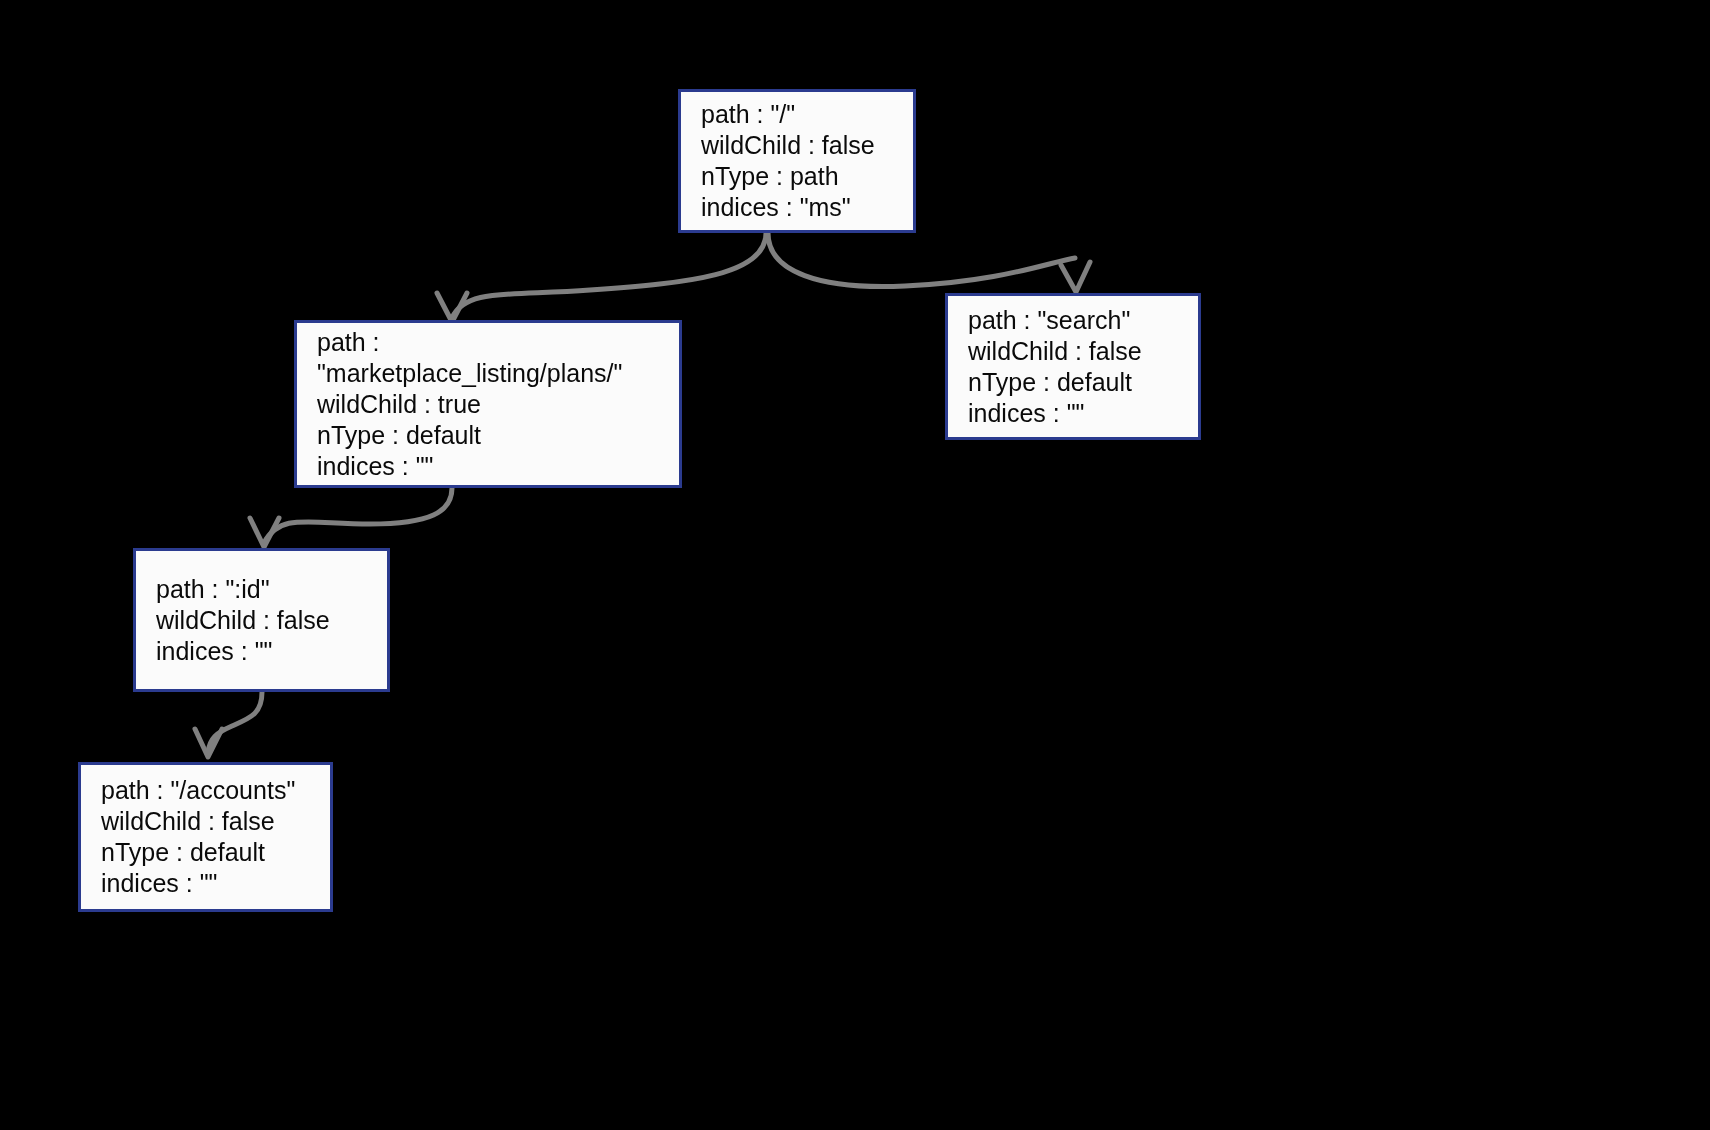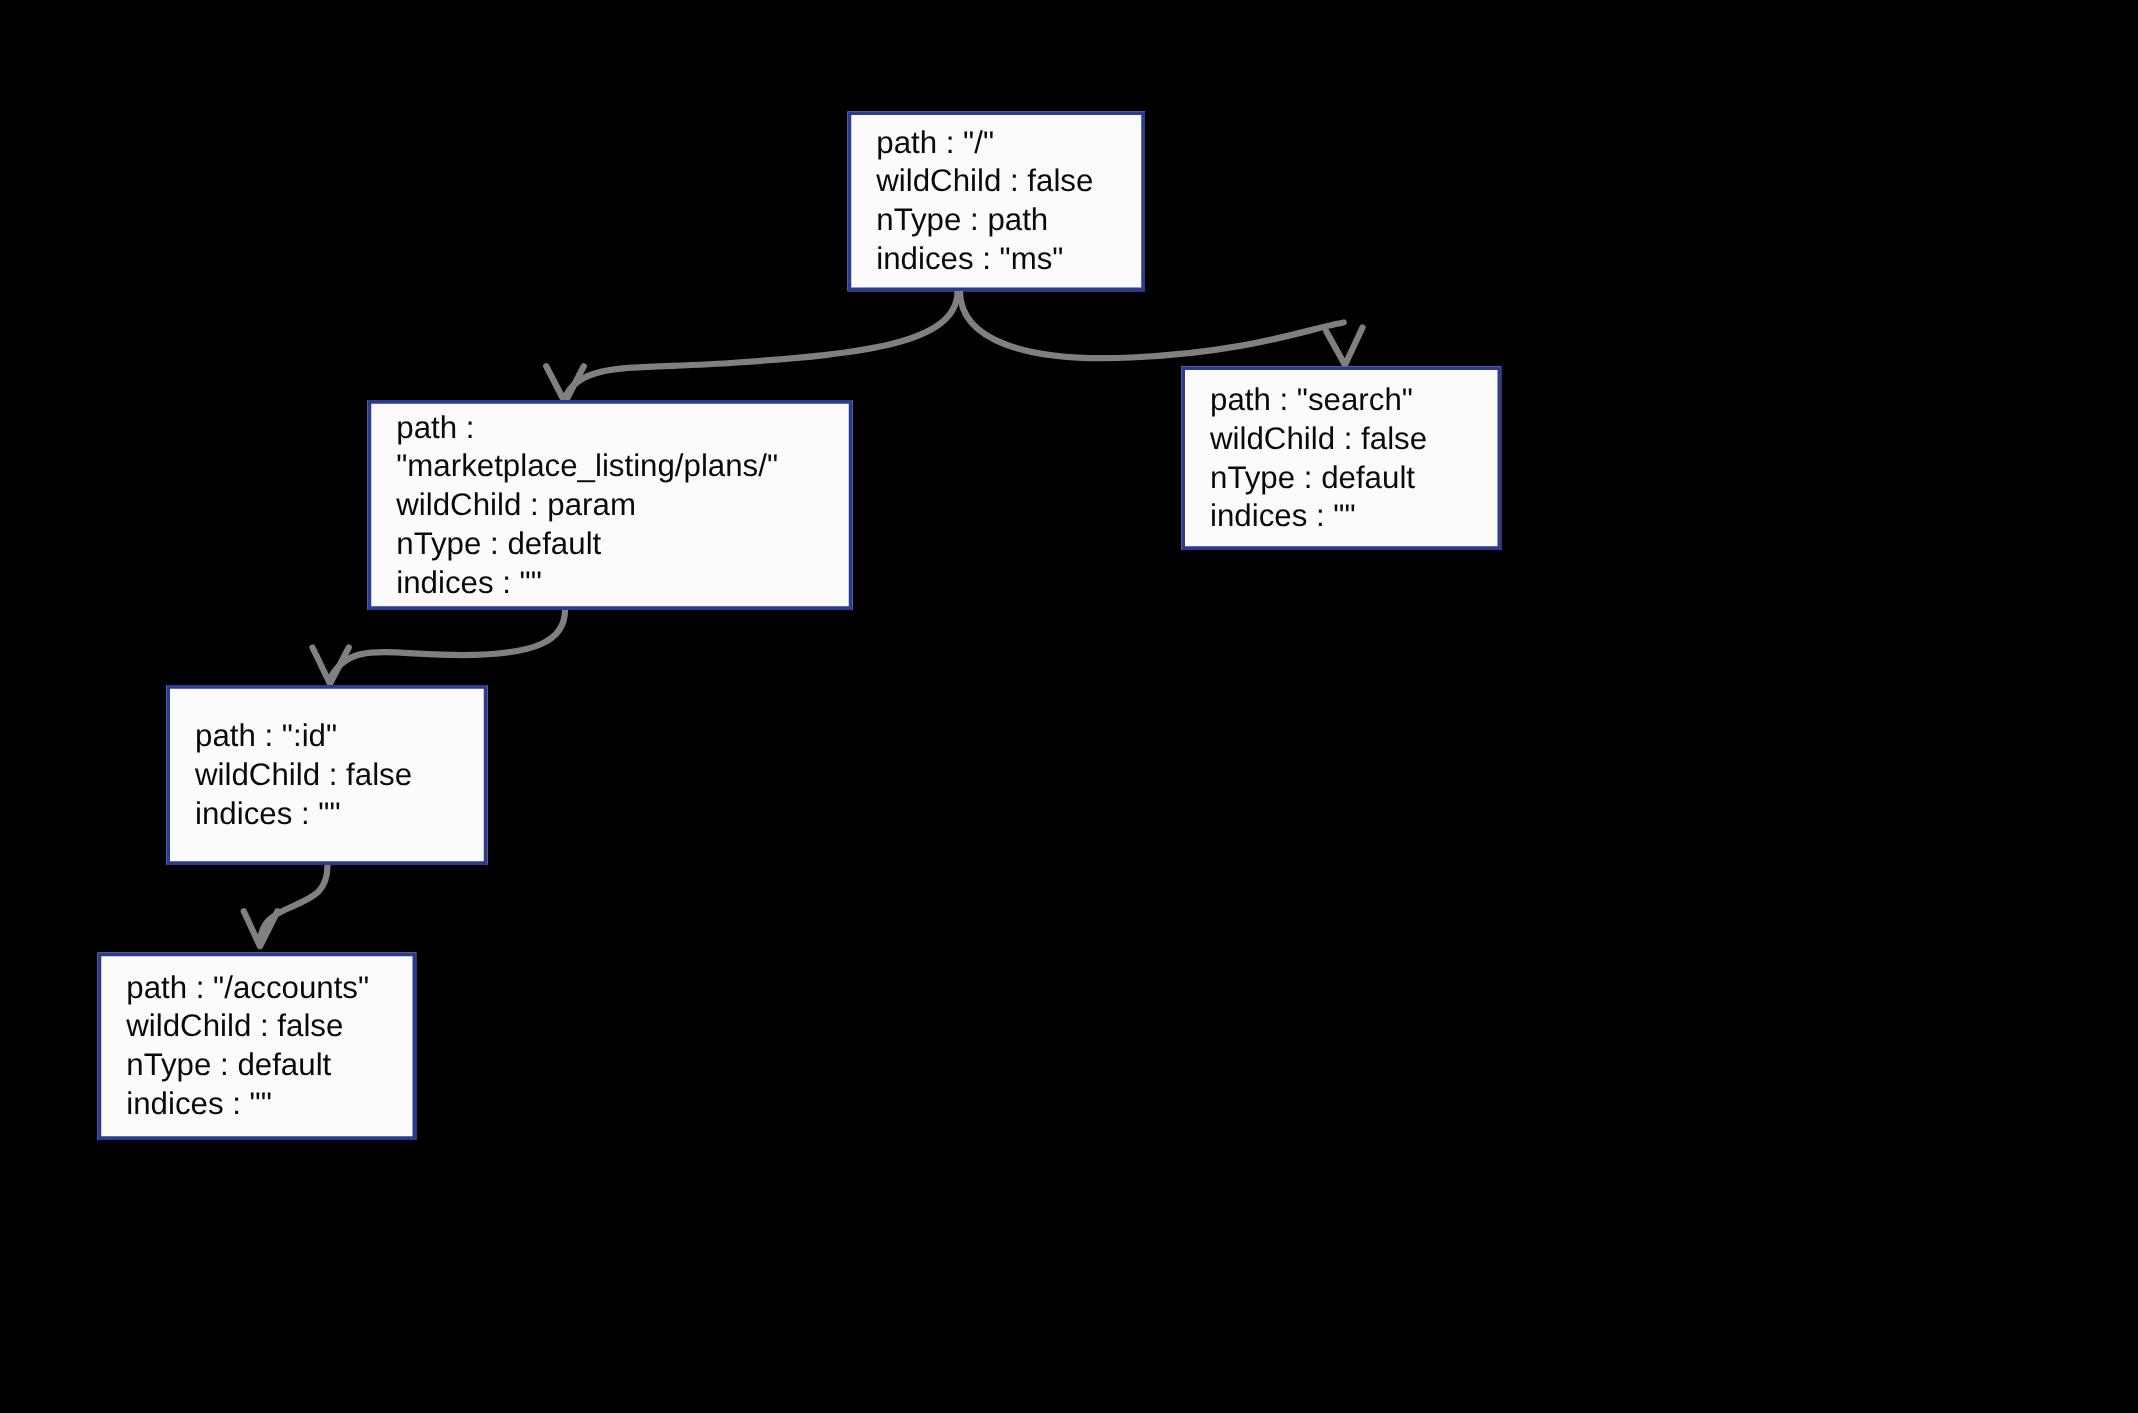--- a/index.html
+++ b/index.html
@@ -74,21 +74,21 @@
   <div class="node" style="left:678px; top:89px; width:238px; height:144px;">
     <div class="node-line">path : "/"</div>
     <div class="node-line">wildChild : false</div>
     <div class="node-line">nType : path</div>
     <div class="node-line">indices : "ms"</div>
   </div>
 
   <div class="node" style="left:258px; top:320px; width:388px; height:168px;margin-left:36px;">
     <div class="node-line">path :</div>
     <div class="node-line cont">"marketplace_listing/plans/"</div>
-    <div class="node-line">wildChild : param</div>
+    <div class="node-line">wildChild : true</div>
     <div class="node-line">nType : default</div>
     <div class="node-line">indices : ""</div>
   </div>
 
   <div class="node" style="left:945px; top:293px; width:256px; height:147px;">
     <div class="node-line">path : "search"</div>
     <div class="node-line">wildChild : false</div>
     <div class="node-line">nType : default</div>
     <div class="node-line">indices : ""</div>
   </div>

